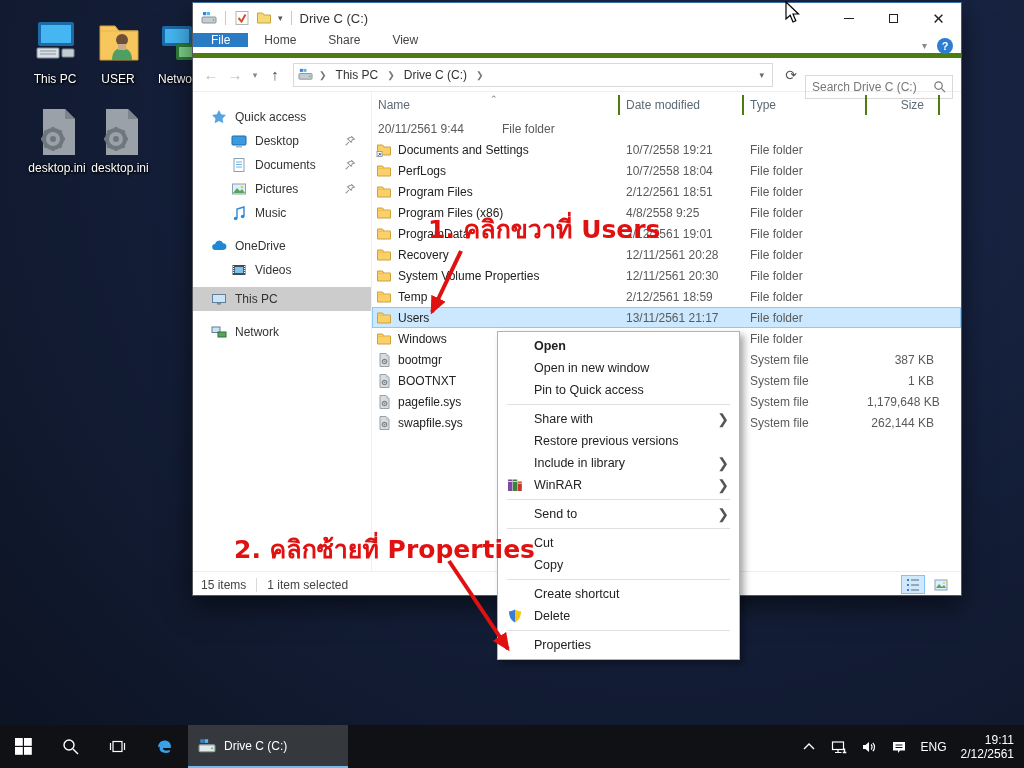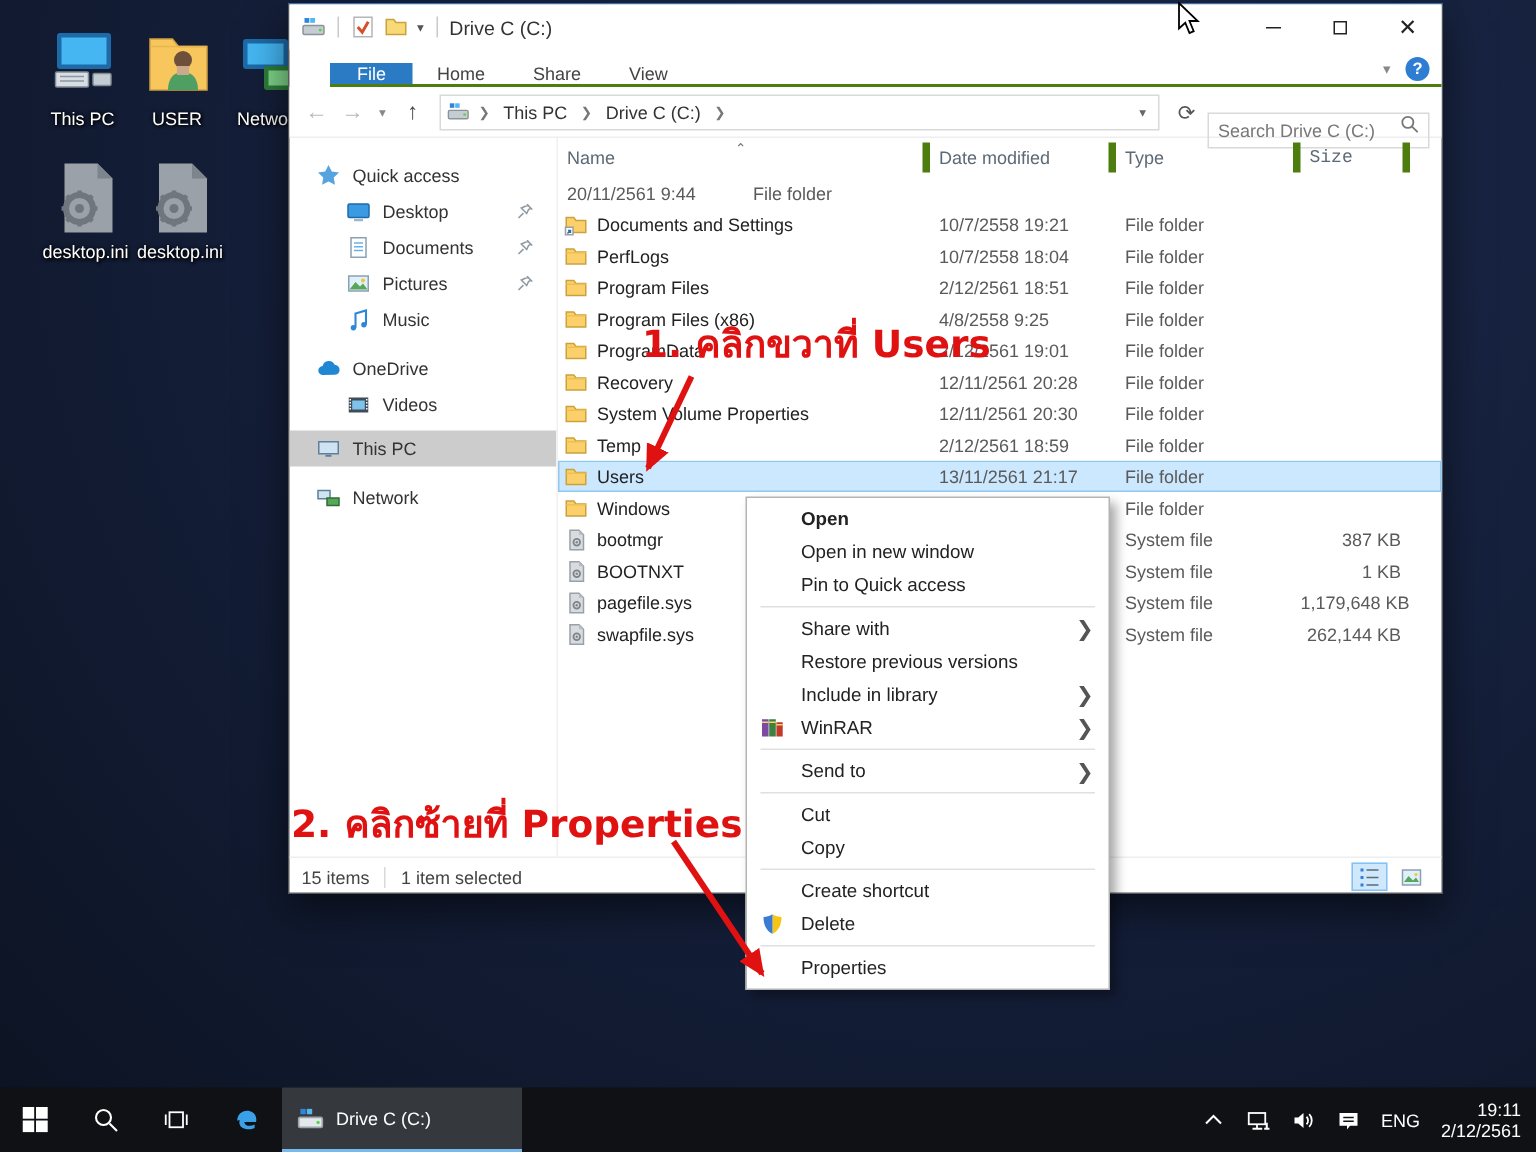--- a/index.html
+++ b/index.html
@@ -20,59 +20,59 @@
   .qat .ic { width:16px; height:16px; display:inline-block; }
   .qsep { width:1px; height:14px; background:#c9c9c9; margin:0 2px; }
   .qcaret { font-size:9px; color:#555; line-height:8px; }
   .title-text { margin-left:6px; font-size:13px; color:#333; }
   .wcontrols { margin-left:auto; display:flex; height:30px; }
   .wbtn { width:45px; height:30px; display:flex; align-items:center; justify-content:center; color:#222; }
   .glyph-min { width:10px; height:1px; background:#222; display:block; }
   .glyph-max { width:9px; height:9px; border:1px solid #222; display:block; }
   .glyph-close { font-size:15px; line-height:15px; }
 
-  .ribbontabs { height:25px; display:flex; align-items:flex-end; border-bottom:2px solid #4d7c0f; background:#fff; position:relative;margin-left:27px; }
+  .ribbontabs { height:25px; display:flex; align-items:flex-start; border-bottom:5px solid #4d7c0f; background:#fff; position:relative; }
   .rtab { padding:0 16px; display:flex; align-items:center; font-size:12px; color:#444; }
   .rtab.file { background:#2b7bc4; color:#fff; padding:0 18px; }
   .ribbon-right { position:absolute; right:8px; top:0; height:25px; display:flex; align-items:center; gap:10px; }
   .rib-chev { color:#888; font-size:10px; }
   .help-circle { width:16px; height:16px; border-radius:50%; background:#2d7dd2; color:#fff; font-size:11px; font-weight:bold;
                  display:flex; align-items:center; justify-content:center; }
 
   .toolbar { height:33px; display:flex; align-items:center; padding:0 8px; gap:4px; background:#fff; }
   .navbtn { color:#b9b9b9; font-size:15px; width:20px; text-align:center; }
   .navbtn.active { color:#4b4b4b; }
   .navbtn.small { font-size:9px; width:12px; color:#888; }
   .addressbar { flex:1; height:24px; border:1px solid #d9d9d9; display:flex; align-items:center; padding:0 4px; gap:4px; margin:0 4px; }
   .addressbar .ic { width:15px; height:15px; }
   .crumb { font-size:12px; color:#333; padding:0 3px; white-space:nowrap; }
   .crumb-sep { color:#777; font-size:9px; padding:0 2px; }
   .addr-caret { margin-left:auto; color:#666; font-size:9px; padding:0 4px; }
   .refreshbtn { color:#555; font-size:14px; width:20px; text-align:center; }
-  .searchbox { width:148px; height:24px; border:1px solid #d9d9d9; display:flex; padding:0 6px;margin-top:24px; }
+  .searchbox { width:148px; height:24px; border:1px solid #d9d9d9; display:flex; align-items:center; padding:0 6px;margin-top:24px; }
   .searchbox input { border:none; outline:none; flex:1; font-size:12px; color:#333; font-family:"Liberation Sans",sans-serif; width:100px; background:transparent; }
   .searchbox input::placeholder { color:#777; }
   .mag { width:13px; height:13px; flex:none; }
 
   .mainarea { display:flex; height:480px; border-top:1px solid #eee; }
   .sidebar { width:178px; padding-top:13px; overflow:hidden; }
   .side-item { height:24px; display:flex; align-items:center; gap:8px; padding-left:18px; cursor:default; }
   .side-item .ic { width:16px; height:16px; flex:none; }
   .side-item.lvl1 { padding-left:38px; }
   .side-item .lbl { font-size:12px; color:#333; }
   .side-item.sel { background:#cccccc; }
   .side-item .pin { margin-left:auto; margin-right:14px; width:14px; height:14px; }
 
   .filelist { flex:1; position:relative; border-left:1px solid #f0f0f0; }
   .flhead { display:flex; height:26px; align-items:center; color:#5d6a75; font-size:12px; position:relative; }
-  .fcol { padding-left:6px; border-right:5px solid #4d7c0f; height:20px; line-height:20px; }
+  .fcol { padding-left:6px; border-right:2px solid #4d7c0f; height:20px; line-height:20px; }
   .col-name { width:248px; position:relative; }
   .col-date { width:124px; }
   .col-type { width:123px; }
-  .col-size { width:73px; padding-right:4px;font-family:Liberation Mono, monospace; }
+  .col-size { width:73px; text-align:right; padding-right:14px; }
   .sortmark { position:absolute; left:118px; top:-6px; color:#777; font-size:9px; }
   .file-row { display:flex; height:21px; align-items:center; font-size:12px; }
   .file-row.sel { background:#cce8ff; box-shadow:inset 0 0 0 1px #90c8f0; }
   .fc { overflow:hidden; white-space:nowrap; }
   .fc.name { width:248px; display:flex; align-items:center; gap:6px; padding-left:4px; color:#222; }
   .fc.name .ic { width:16px; height:16px; flex:none; }
   .fc.date { width:124px; color:#5a5a5a; padding-left:6px; }
   .fc.type { width:123px; color:#5a5a5a; padding-left:6px; }
   .fc.size { width:73px; color:#5a5a5a; text-align:right; padding-right:6px; }
 
@@ -634,21 +634,21 @@
         <svg viewBox="0 0 16 16">
           <path d="M8 1.5c2 1.2 4 1.8 6 1.8 0 6-2.5 9.6-6 11.2z" fill="#f9c513"></path>
           <path d="M8 1.5c-2 1.2-4 1.8-6 1.8 0 6 2.5 9.6 6 11.2z" fill="#3a7bd5"></path>
         </svg>
       </span><span>Delete</span></div>
     <div class="menu-sep"></div>
     <div class="menu-item"><span>Properties</span></div>
   </div>
 
 <div class="annot" style="left:428px; top:209px;">1. คลิกขวาที่ Users</div>
-<div class="annot" style="left:194px; top:529px;">2. คลิกซ้ายที่ Properties</div>
+<div class="annot" style="left:194px; top:529px;padding-left:40px;">2. คลิกซ้ายที่ Properties</div>
 <svg id="arrows">
   <defs>
     <marker id="ah" markerWidth="4.5" markerHeight="4" refX="3.8" refY="2" orient="auto">
       <path d="M0,0 L4.5,2 L0,4 z" fill="#e01111"></path>
     </marker>
   </defs>
   <path d="M461,251 L432,312" stroke="#e01111" stroke-width="4" fill="none" marker-end="url(#ah)"></path>
   <path d="M449,561 L508,649" stroke="#e01111" stroke-width="4" fill="none" marker-end="url(#ah)"></path>
 </svg>
 

